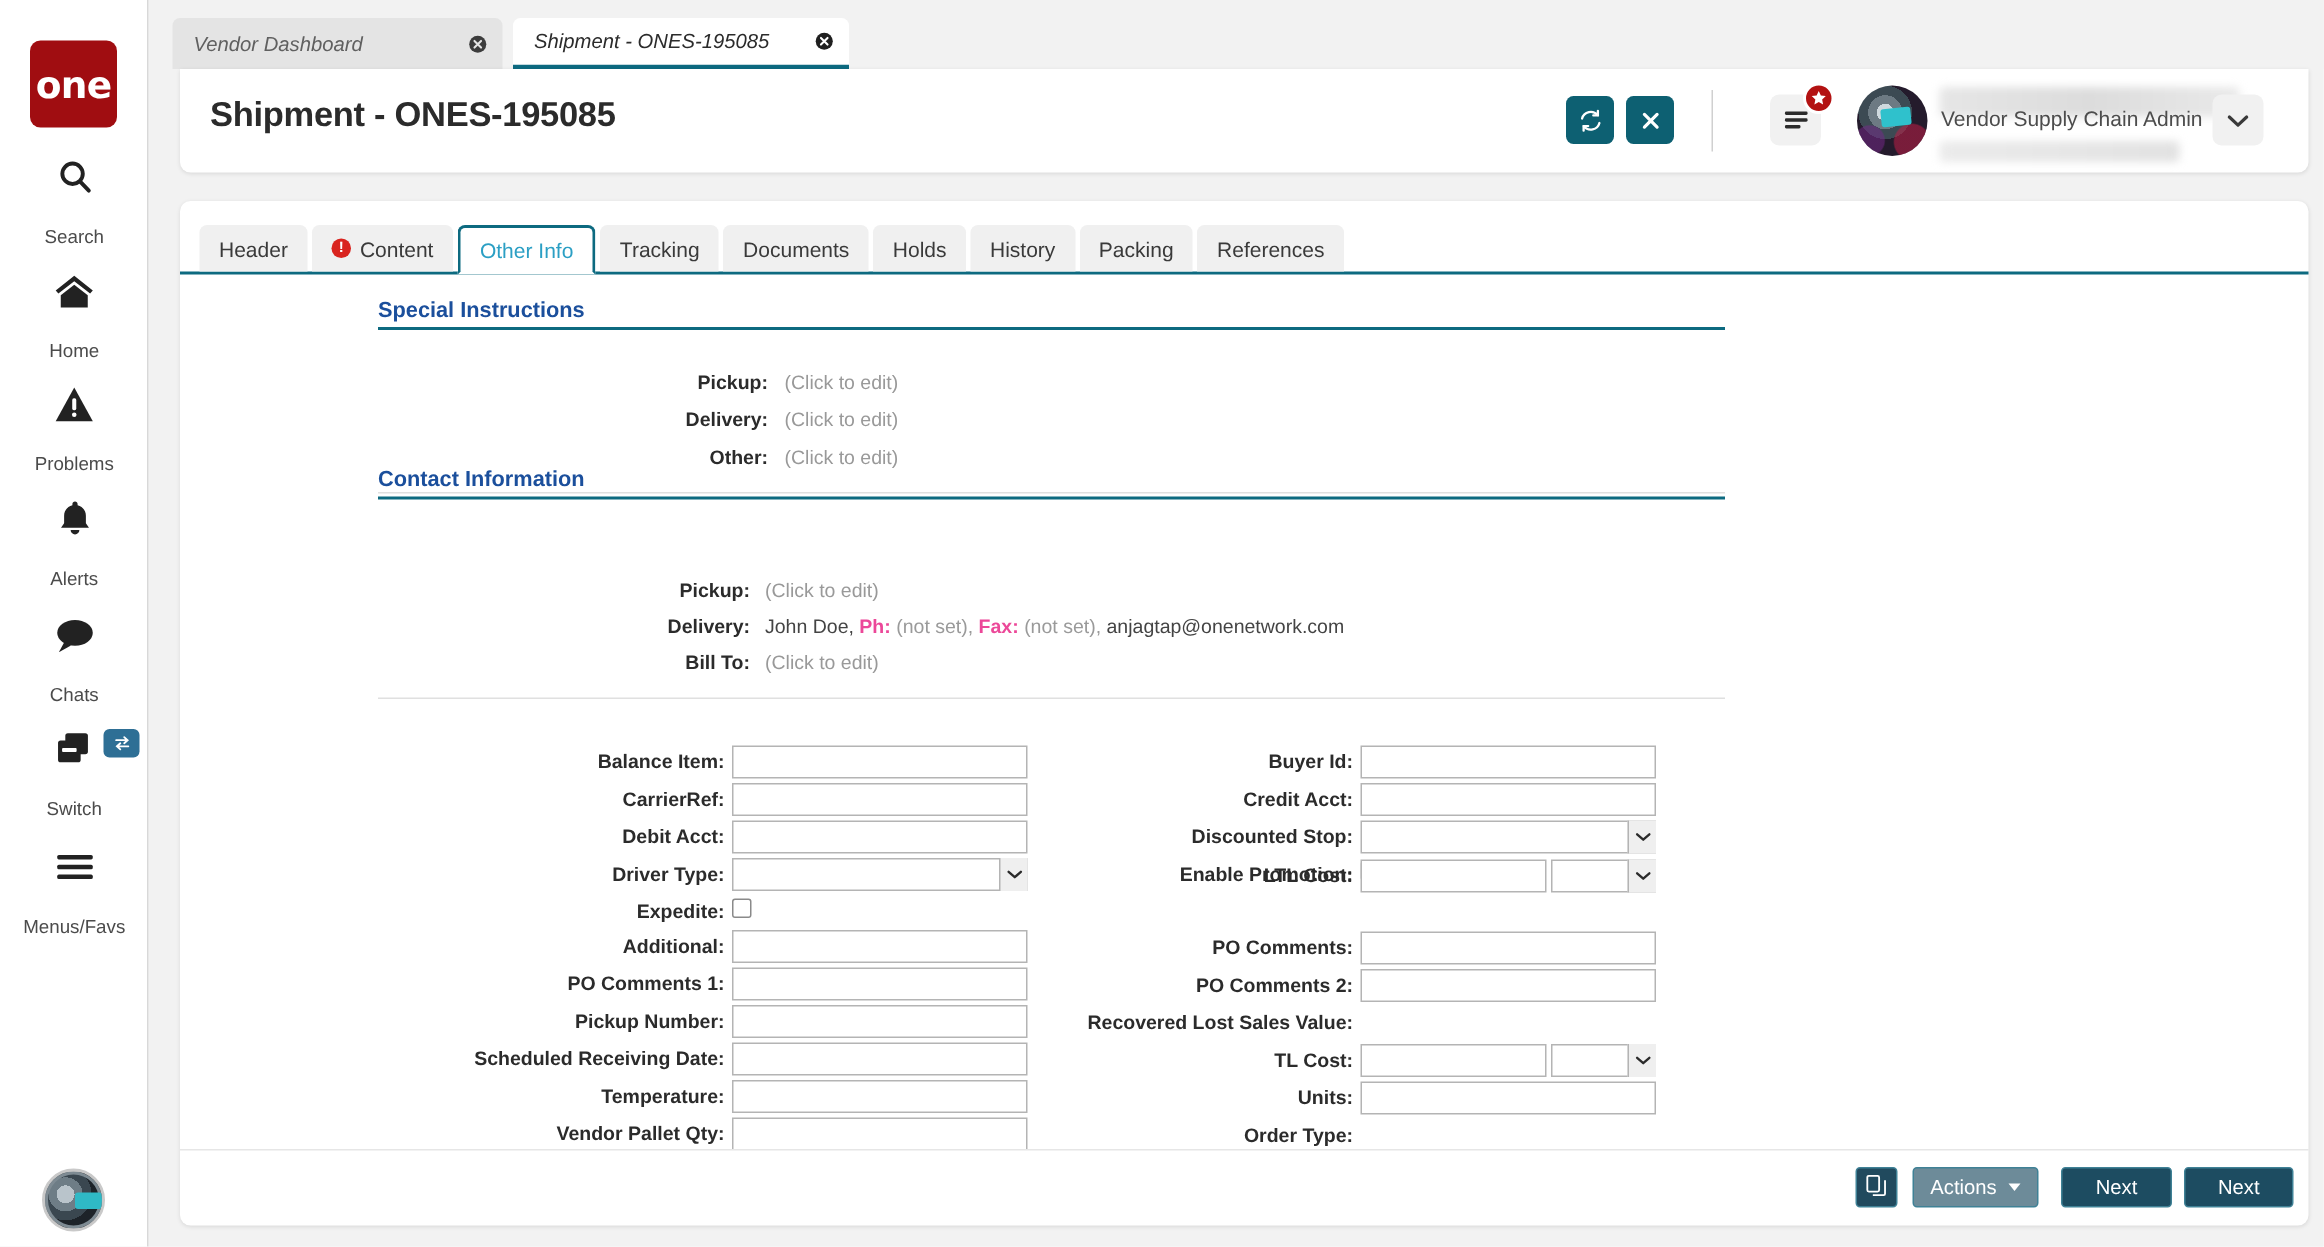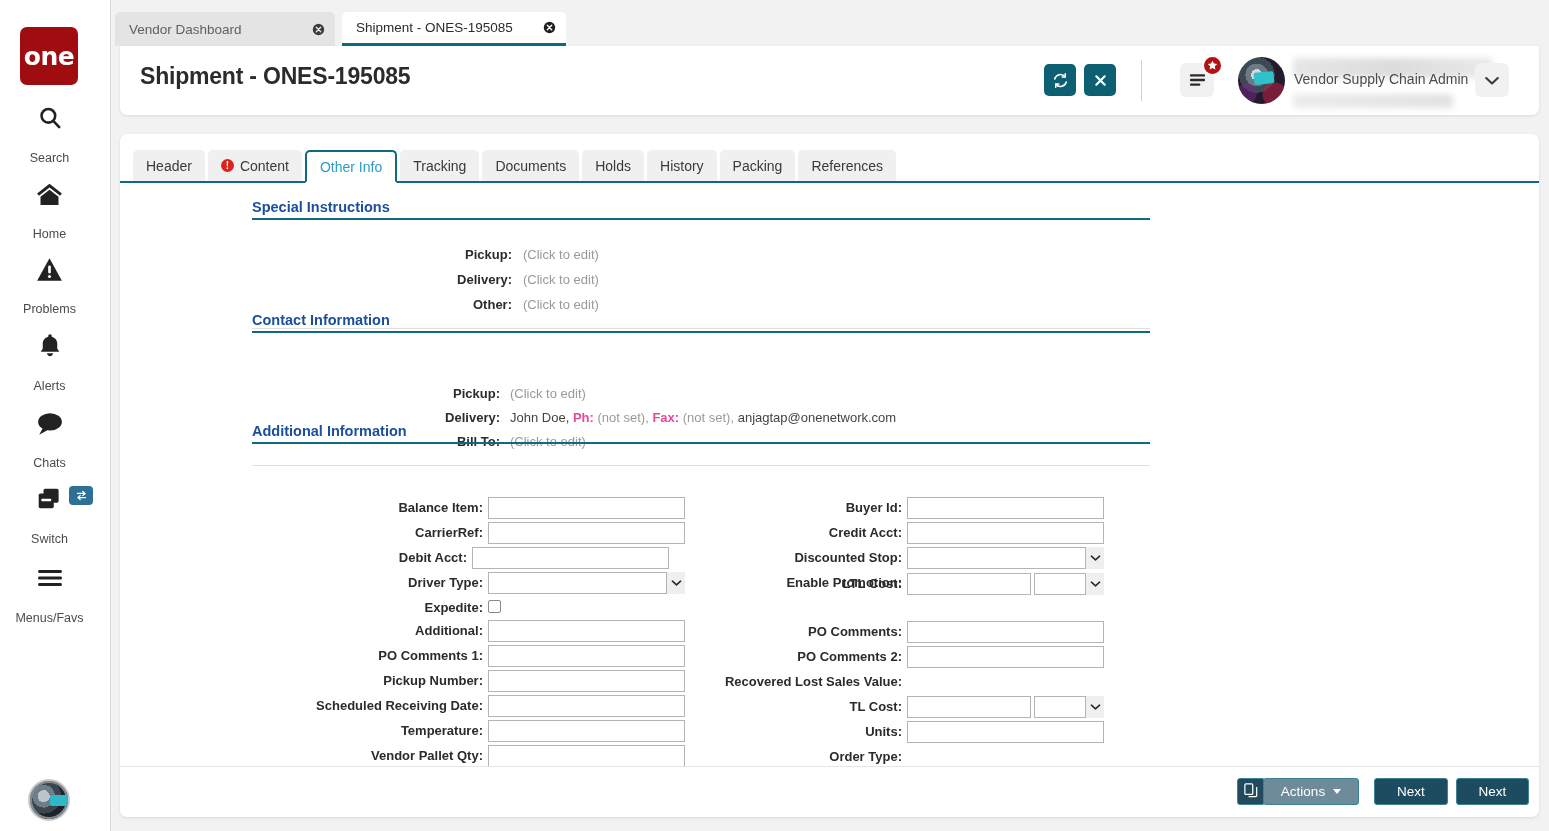--- a/index.html
+++ b/index.html
@@ -6,21 +6,21 @@
   html, body {
     margin: 0; padding: 0;
     width: 1549px; height: 831px;
     background: #f2f2f2;
     font-family: "Liberation Sans", sans-serif;
     overflow: hidden;
   }
   
   #left-rail {
     position: absolute; left: 0; top: 0;
-    width: 111px; height: 831px;
+    width: 99px; height: 831px;
     background: #ffffff;
     border-right: 1px solid #d8d8d8;
     z-index: 5;
   }
   #brand-logo {
     position: absolute; left: 20px; top: 27px;
     width: 58px; height: 58px;
     background: #a00d11;
     border-radius: 7px;
     display: flex; align-items: center; justify-content: center;
@@ -72,21 +72,21 @@
   }
   .btab {
     position: absolute; top: 12px; height: 34px;
     border-radius: 5px 5px 0 0;
     display: flex; align-items: center;
     padding: 0 10px 0 14px;
     font-size: 13.5px; cursor: pointer;
   }
   .btab.inactive { background: #e4e4e4; color: #606060; }
   .btab.active   { background: #ffffff; color: #2b2b2b; border-bottom: 3px solid #0d6a80; }
-  .btab .btab-label { white-space: nowrap; }
+  .btab .btab-label { white-space: nowrap; font-style: italic; }
   .btab-close {
     margin-left: auto; padding-left: 18px;
     font-size: 14px; line-height: 1; color: #3c3c3c;
     display: flex; align-items: center;
   }
   .btab-close svg { display: block; }
 
   
   #header-card {
     position: absolute; left: 120px; top: 46px;
@@ -274,21 +274,21 @@
     border-top: 1px solid #e6e6e6;
   }
   .fbtn {
     position: absolute; top: 11px; height: 27px;
     border-radius: 3px; cursor: pointer;
     font-size: 13.5px; border: 1px solid #3f8196;
     display: flex; align-items: center; justify-content: center;
     color: #ffffff; font-family: "Liberation Sans", sans-serif;
   }
   #btn-copy    { right: 274px; width: 28px; background: #214a5e; }
-  #btn-actions { right: 180px; width: 96px; background: #6d8b99; gap: 8px; }
+  #btn-actions { right: 180px; width: 84px; background: #6d8b99; gap: 8px; }
   #btn-save    { right: 91px;  width: 74px; background: #1d4c61; }
   #btn-next    { right: 10px;  width: 73px; background: #1d4c61; }
   .caret-sm {
     width: 0; height: 0;
     border-left: 4px solid transparent;
     border-right: 4px solid transparent;
     border-top: 5px solid #ffffff;
   }
 </style>
 </head>
@@ -530,31 +530,30 @@
 
     <div class="kv-row" style="top:249px; left:132px; width:248px; text-align:right">
       <span class="kv-label">Bill To:</span>
     </div>
     <div class="kv-row" style="top:249px; left:385px">
       <span class="kv-value">(Click to edit)</span>
     </div>
 
     <div class="hr-thin" style="top:280px"></div>
 
-    <div class="section-head" style="top:238px">Additional Information</div>
 
     <div class="fld" style="left:368px; top:312px; width:197px">
       <span class="fld-label">Balance Item:</span>
       <input class="inp" style="width: 197px;" type="text" value="">
     </div>
     <div class="fld" style="left:368px; top:337px; width:197px">
       <span class="fld-label">CarrierRef:</span>
       <input class="inp" style="width: 197px;" type="text" value="">
     </div>
-    <div class="fld" style="left:352px; top:362px; width:220px">
+    <div class="fld" style="left:368px; top:362px; width:220px">
       <span class="fld-label">Debit Acct:</span>
       <input class="inp" style="width: 197px;" type="text" value="">
     </div>
     <div class="fld" style="left:368px; top:387px; width:197px">
       <span class="fld-label">Driver Type:</span>
       <span class="sel-wrap">
         <select class="sel" style="width:197px"><option></option></select>
         <span class="sel-arrow">
           <svg width="11" height="8" viewBox="0 0 14 9" fill="none" stroke="#2b2b2b" stroke-width="2" stroke-linecap="round" stroke-linejoin="round">
               <path d="M1.8 2.2L7 6.8l5.2-4.6"></path>

